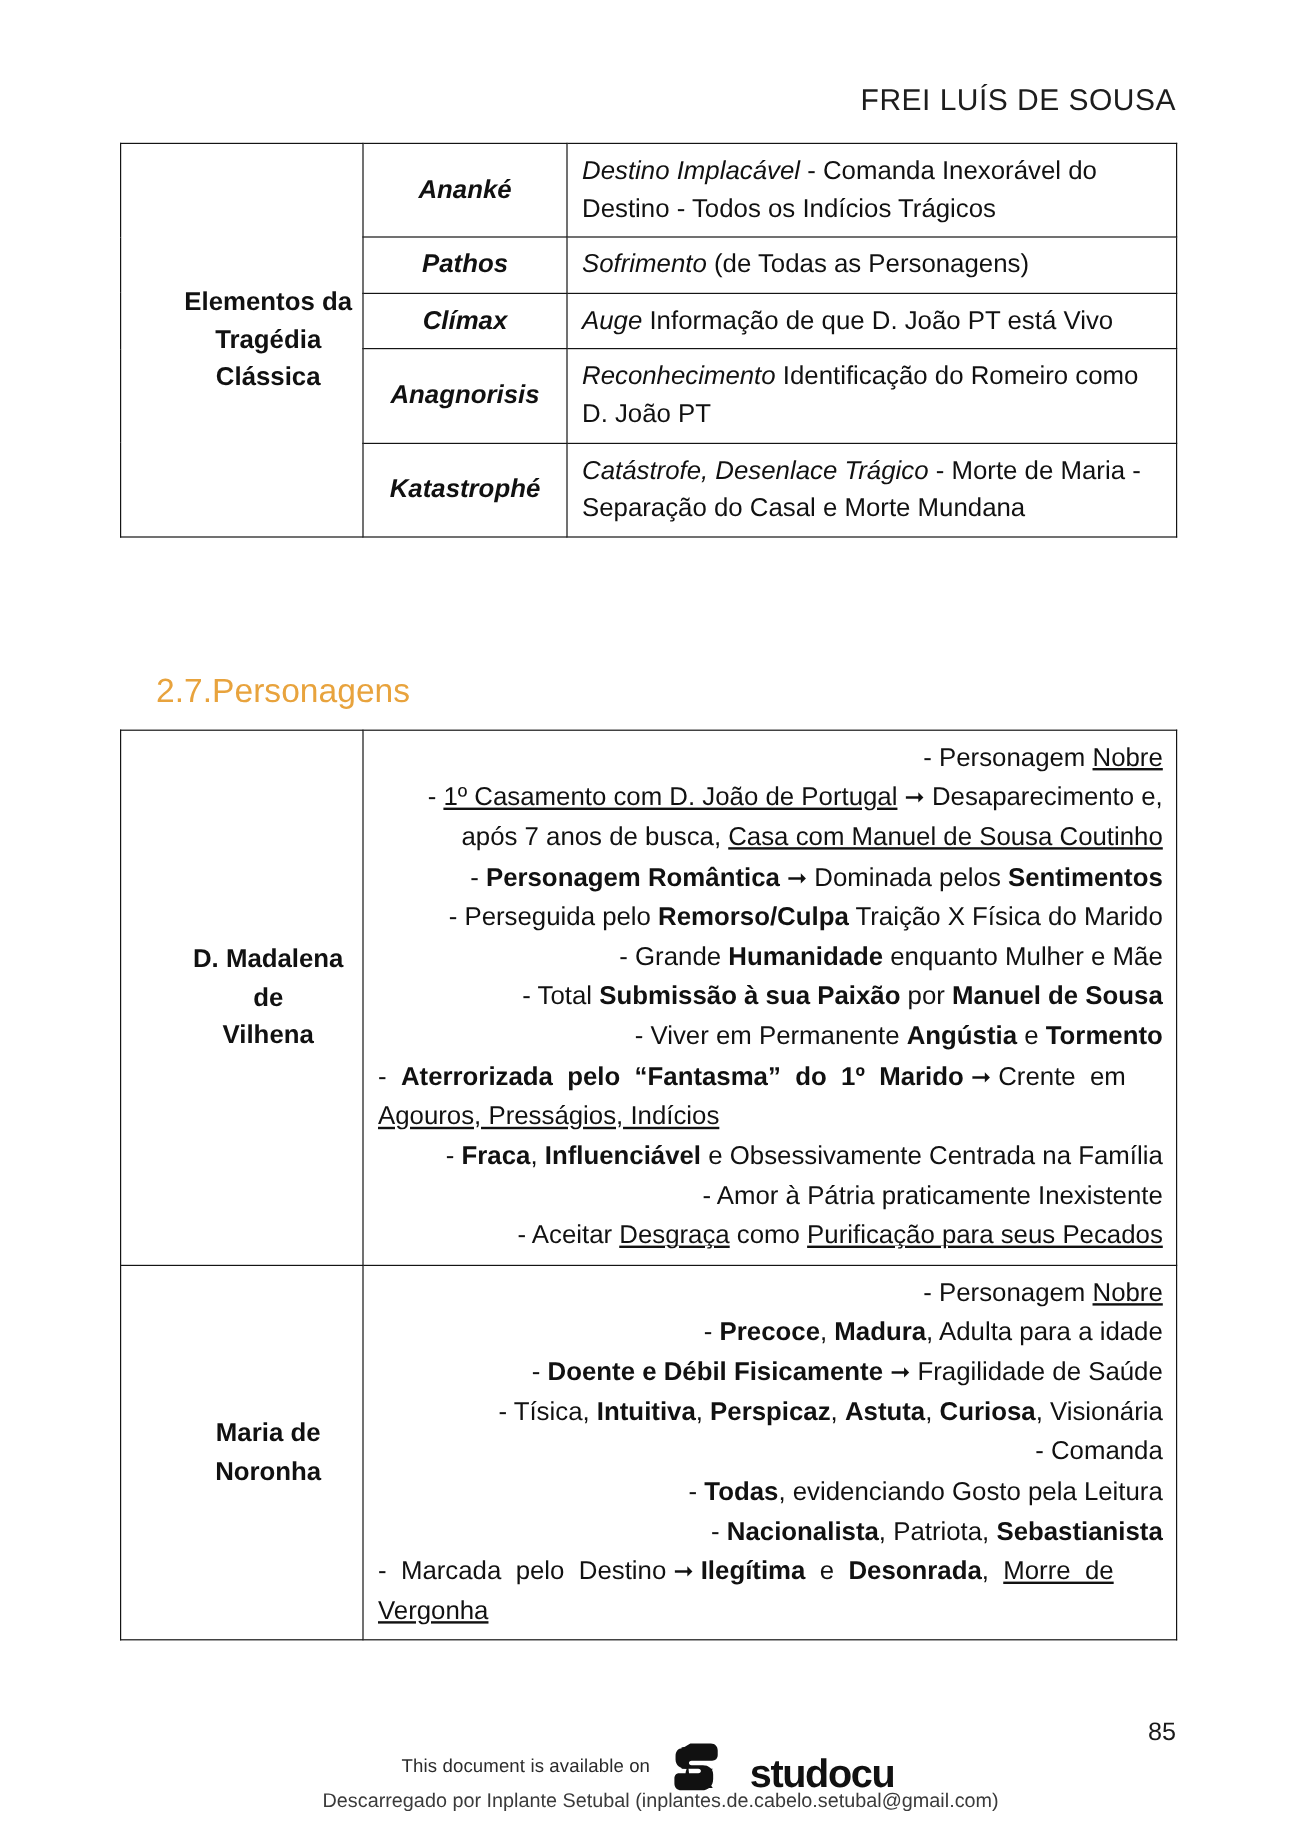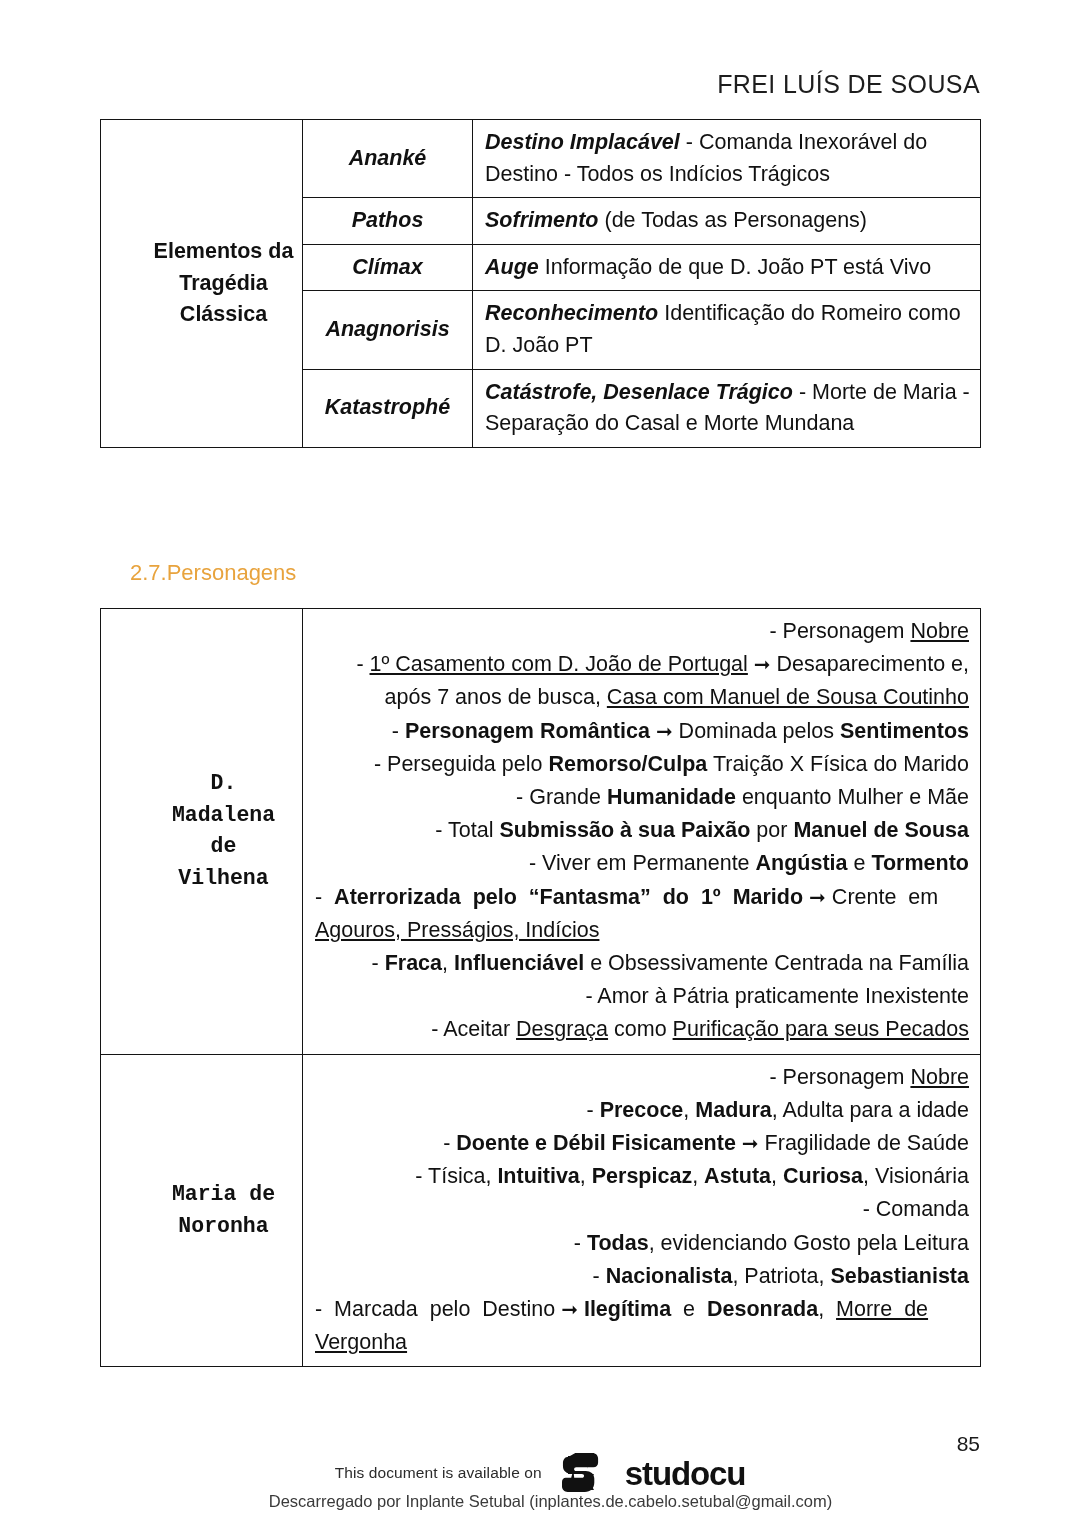--- a/index.html
+++ b/index.html
@@ -60,52 +60,50 @@
     font-weight: bold;
     font-style: italic;
     padding: 6px 6px;
   }
   #table-elementos .col-def {
     padding: 7px 10px 7px 12px;
   }
   .def-title {
     text-align: center;
     font-style: italic;
-    font-weight: bold;
   }
   .def-line {
     text-align: left;
   }
   .def-center {
   }
   .group-label-line { display: block; margin-left: 44px; }
 
   
   .section-heading {
     position: absolute;
     left: 130px;
     top: 560px;
-    font-size: 22px;
+    font-size: 28px;
     color: #E8A33D;
     white-space: nowrap;
   }
 
   
   #table-personagens {
     left: 100px;
     top: 608px;
     width: 880px;
   }
   #table-personagens .col-name {
     width: 202px;
     text-align: center;
     font-weight: bold;
     padding: 4px 8px;
     font-size: 21.5px;
-    font-family: Liberation Mono, monospace;
   }
   #table-personagens .col-body {
     padding: 6px 11px 7px 12px;
     font-size: 21.5px;
     line-height: 1.545;
   }
   .item { display: block; text-align: right; }
   .item.sub { padding-left: 26px; }
   .item.just { text-align: justify; }
   .item.just > .jline { display: block; }
@@ -134,21 +132,21 @@
     justify-content: center;
     gap: 18px;
   }
   .wm-text {
     font-size: 15.5px;
     color: #2b2b2b;
     letter-spacing: 0.1px;
   }
   .wm-brand {
     display: flex;
-    align-items: center;
+    align-items: flex-end;
     gap: 23px;
   }
   .wm-logo { display: block; }
   .wm-name {
     font-size: 33px;
     font-weight: bold;
     letter-spacing: -1.1px;
     color: #111;
     line-height: 1;
   }

